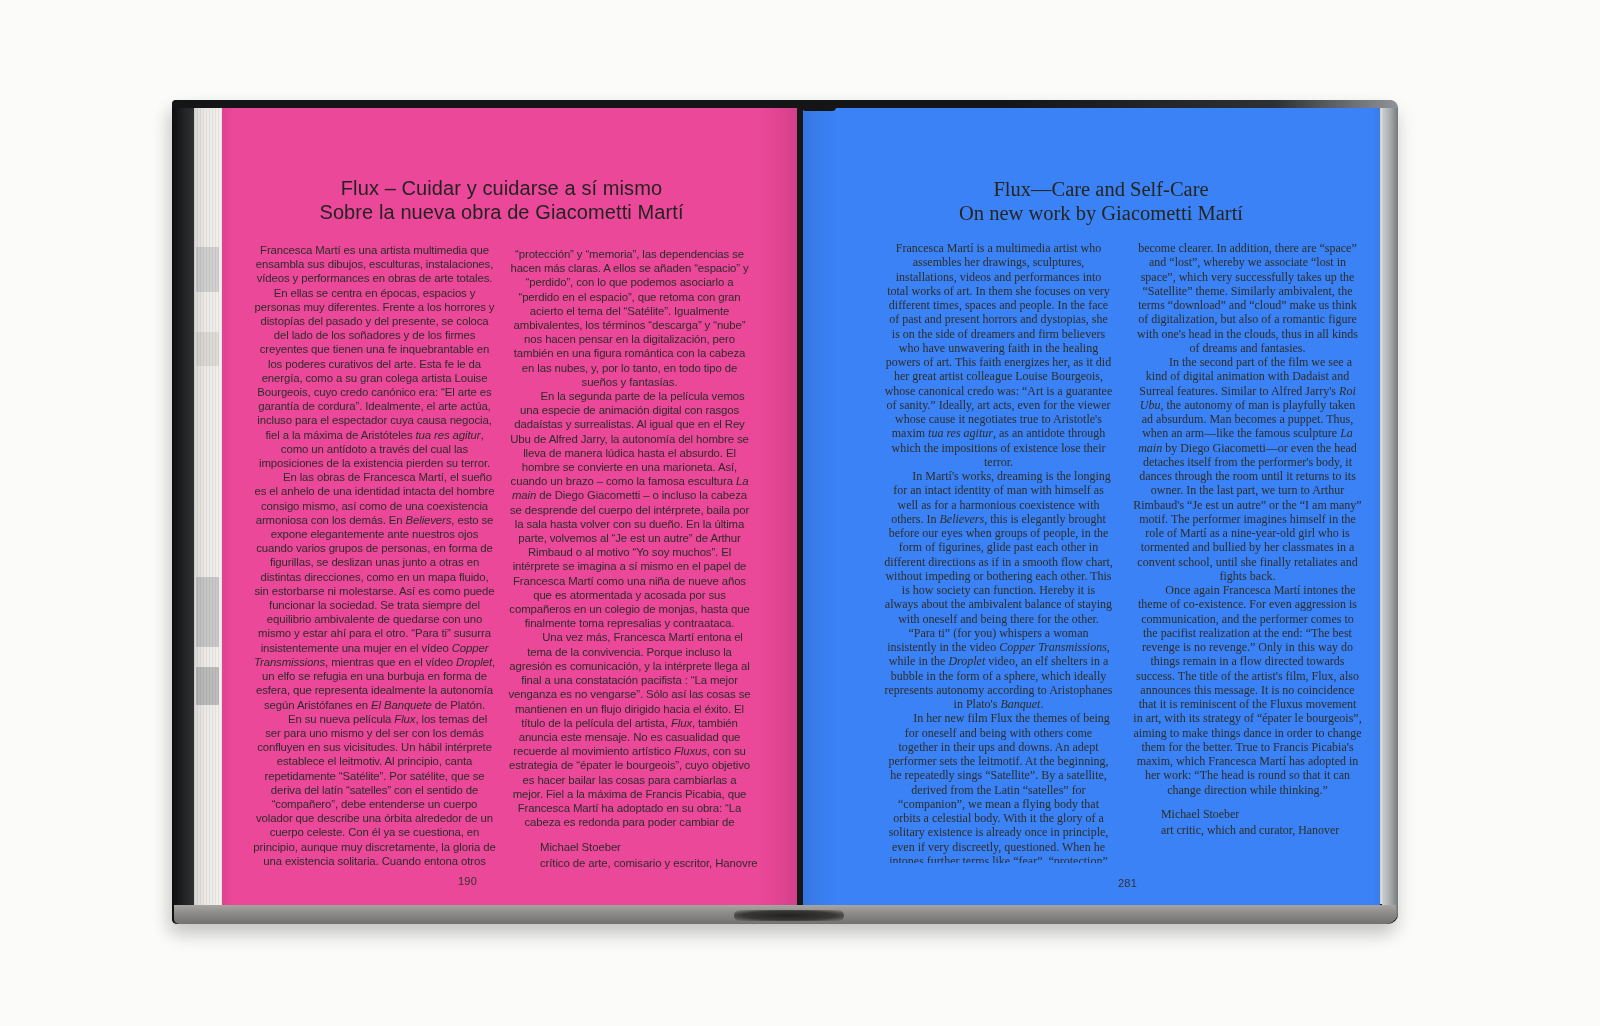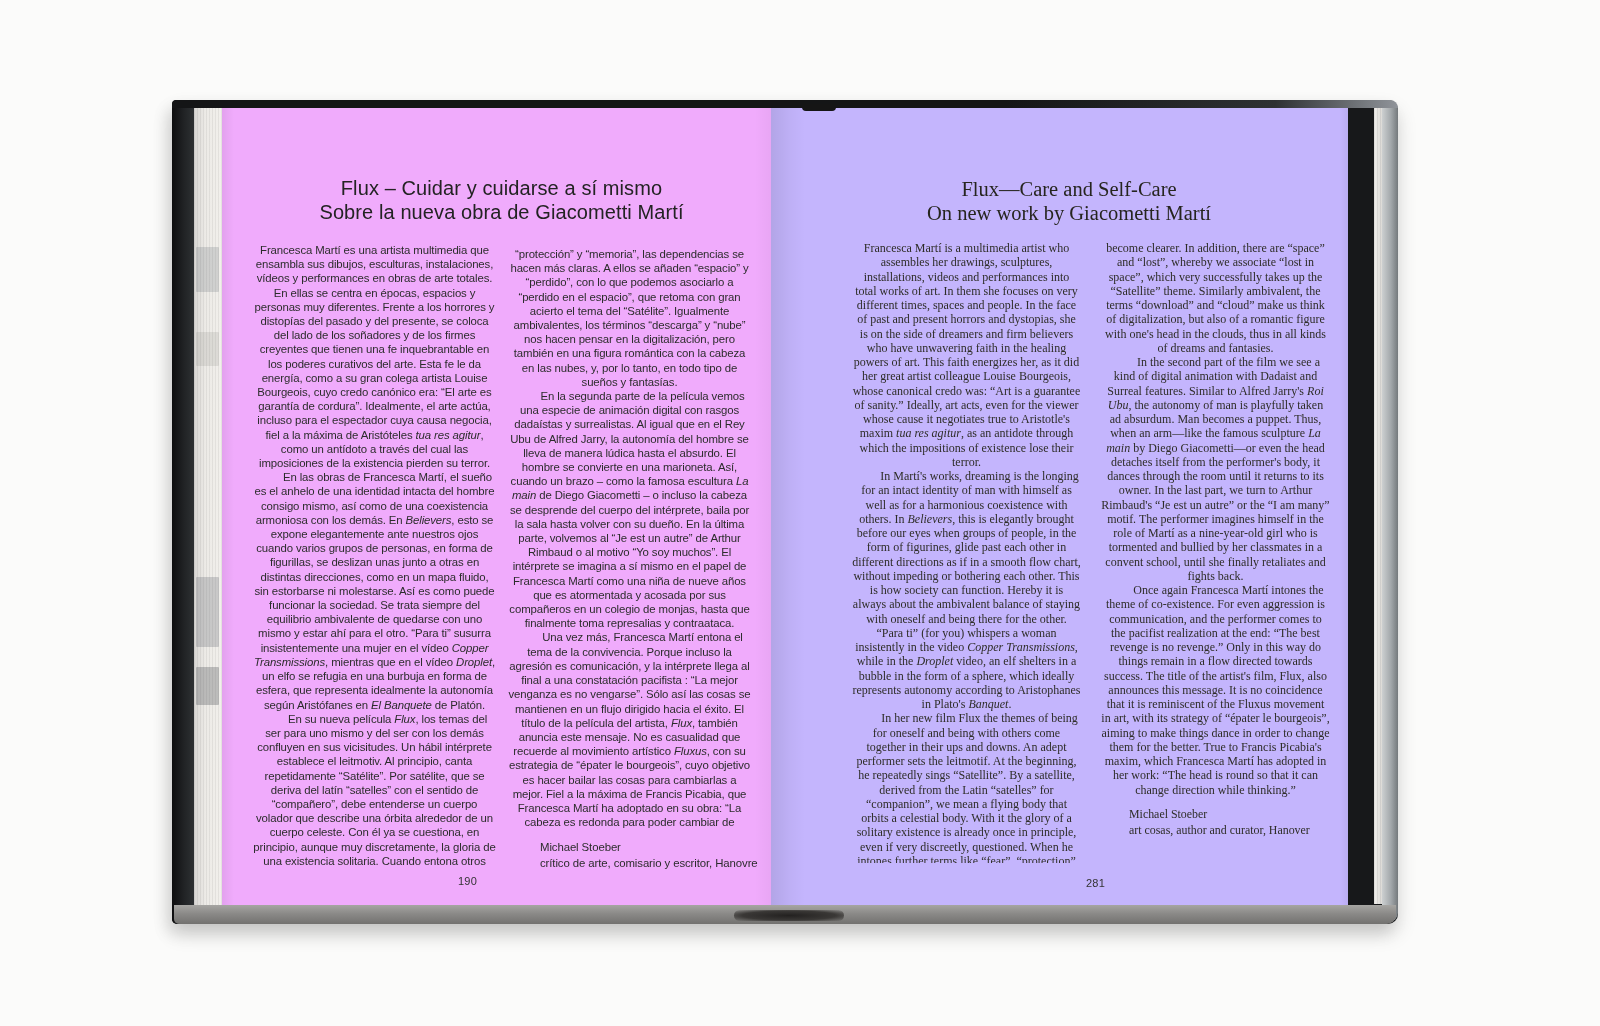--- a/index.html
+++ b/index.html
@@ -64,23 +64,23 @@
   .edge-mark.m3 { top:470px; height:70px; background:rgba(88,94,104,.26); }
   .edge-mark.m4 { top:560px; height:38px; background:rgba(70,74,80,.30); }
   .page-edges-right {
     position:absolute; left:1202px; top:8px; bottom:20px; width:8px;
     background:
       repeating-linear-gradient(90deg, rgba(0,0,0,.07) 0 1px, rgba(255,255,255,0) 1px 3px),
       linear-gradient(to right,#f1efec,#dddbd7);
   }
 
   
-  .page { position:absolute; top:7px; height:798px; background:#f0abfc; }
+  .page { position:absolute; top:7px; height:798px; background:#ec4899; }
   .page-left  { left:50px;  width:575px; }
-  .page-right { left:599px; width:577px; background:#c4b5fd; }
+  .page-right { left:631px; width:577px; background:#3b82f6; }
   .page-left::after {
     content:""; position:absolute; right:0; top:0; bottom:0; width:42px; pointer-events:none;
     background:linear-gradient(to right, rgba(0,0,0,0), rgba(0,0,0,.05) 60%, rgba(0,0,0,.11));
   }
   .page-left::before {
     content:""; position:absolute; left:0; top:0; bottom:0; width:12px; pointer-events:none;
     background:linear-gradient(to right, rgba(0,0,0,.06), rgba(0,0,0,0));
   }
   .page-right::before {
     content:""; position:absolute; left:0; top:0; bottom:0; width:34px; pointer-events:none;
@@ -191,21 +191,21 @@
           <p class="para indent"><span>In Martí's works, dreaming is the longing for an intact identity of man with himself as well as for a harmonious coexistence with others. In </span><em>Believers</em><span>, this is elegantly brought before our eyes when groups of people, in the form of figurines, glide past each other in different directions as if in a smooth flow chart, without impeding or bothering each other. This is how society can function. Hereby it is always about the ambivalent balance of staying with oneself and being there for the other. “Para ti” (for you) whispers a woman insistently in the video </span><em>Copper Transmissions</em><span>, while in the </span><em>Droplet</em><span> video, an elf shelters in a bubble in the form of a sphere, which ideally represents autonomy according to Aristophanes in Plato's </span><em>Banquet</em><span>.</span></p>
           <p class="para indent"><span>In her new film Flux the themes of being for oneself and being with others come together in their ups and downs. An adept performer sets the leitmotif. At the beginning, he repeatedly sings “Satellite”. By a satellite, derived from the Latin “satelles” for “companion”, we mean a flying body that orbits a celestial body. With it the glory of a solitary existence is already once in principle, even if very discreetly, questioned. When he intones further terms like “fear”, “protection” and “memory”, dependencies</span></p>
         </div>
       <div class="col rp-col rp-col2">
           <p class="para"><span>become clearer. In addition, there are “space” and “lost”, whereby we associate “lost in space”, which very successfully takes up the “Satellite” theme. Similarly ambivalent, the terms “download” and “cloud” make us think of digitalization, but also of a romantic figure with one's head in the clouds, thus in all kinds of dreams and fantasies.</span></p>
           <p class="para indent"><span>In the second part of the film we see a kind of digital animation with Dadaist and Surreal features. Similar to Alfred Jarry's </span><em>Roi Ubu</em><span>, the autonomy of man is playfully taken ad absurdum. Man becomes a puppet. Thus, when an arm—like the famous sculpture </span><em>La main</em><span> by Diego Giacometti—or even the head detaches itself from the performer's body, it dances through the room until it returns to its owner. In the last part, we turn to Arthur Rimbaud's “Je est un autre” or the “I am many” motif. The performer imagines himself in the role of Martí as a nine-year-old girl who is tormented and bullied by her classmates in a convent school, until she finally retaliates and fights back.</span></p>
           <p class="para indent"><span>Once again Francesca Martí intones the theme of co-existence. For even aggression is communication, and the performer comes to the pacifist realization at the end: “The best revenge is no revenge.” Only in this way do things remain in a flow directed towards success. The title of the artist's film, Flux, also announces this message. It is no coincidence that it is reminiscent of the Fluxus movement in art, with its strategy of “épater le bourgeois”, aiming to make things dance in order to change them for the better. True to Francis Picabia's maxim, which Francesca Martí has adopted in her work: “The head is round so that it can change direction while thinking.”</span></p>
         </div>
       <div class="signature rp-signature">
         <div>Michael Stoeber</div>
-        <div>art cosas, author and curator, Hanover</div>
+        <div>art critic, which and curator, Hanover</div>
       </div>
       <div class="folio rp-folio">281</div>
     </div>
 
     <div class="cover-top-face">
       <div class="endband"></div>
     </div>
   </div>
 </div>
 

